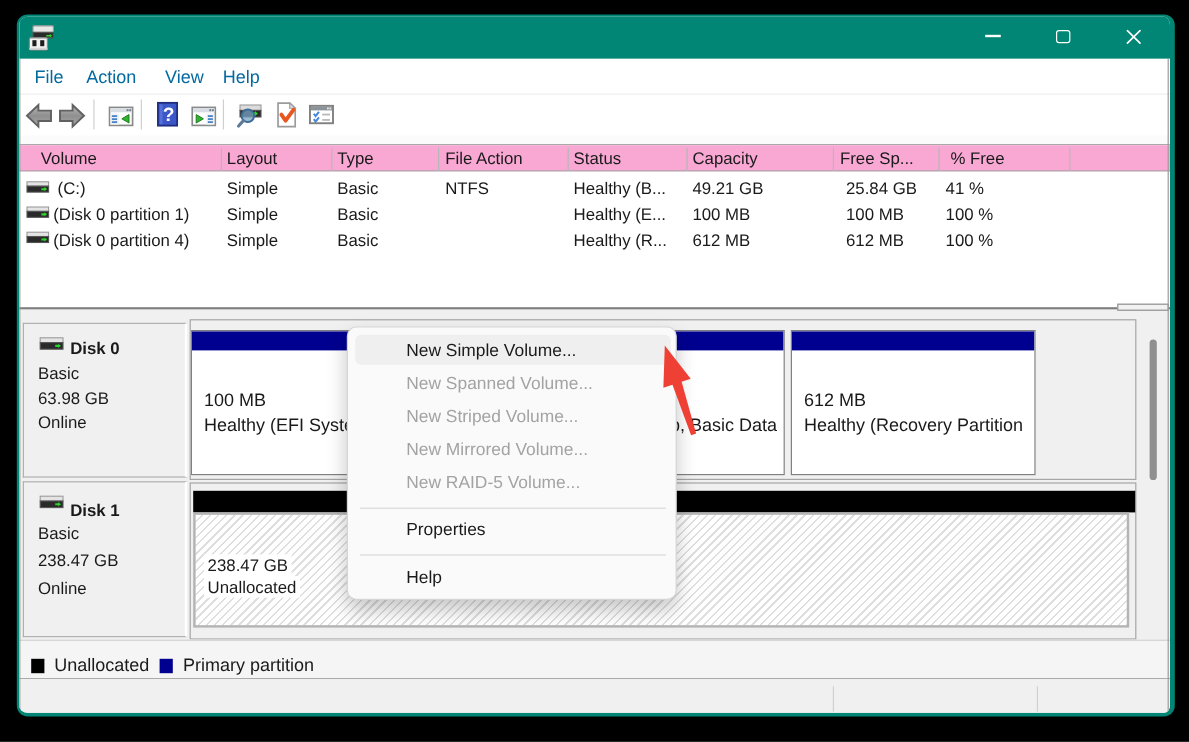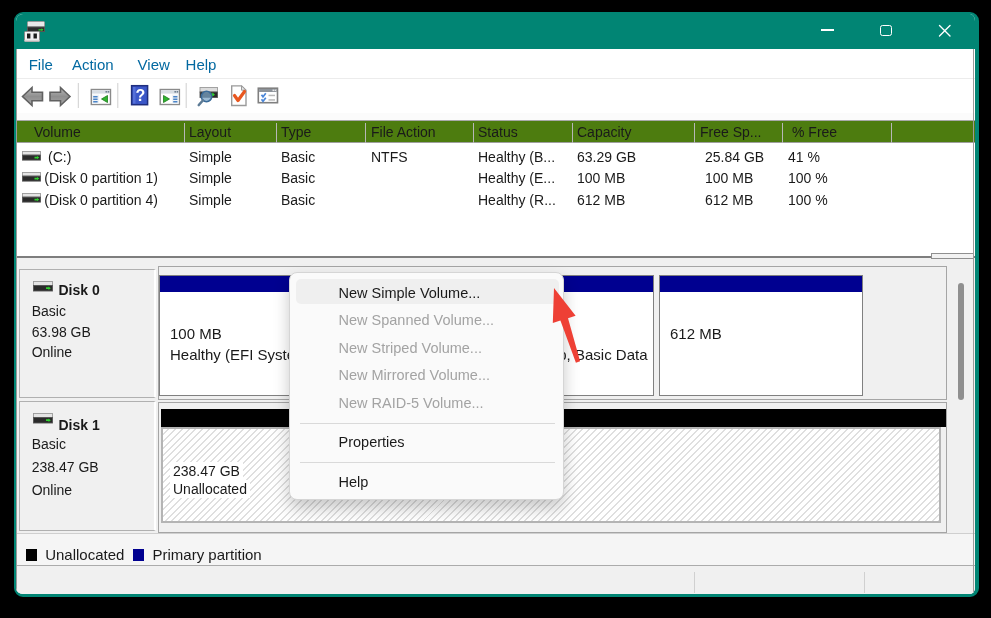--- a/index.html
+++ b/index.html
@@ -6,21 +6,21 @@
 *{box-sizing:border-box;font-family:"Liberation Sans",sans-serif;}
 #win{position:absolute;left:14px;top:12px;width:965px;height:585px;background:#fff;
 border:2px solid #018574;border-right-width:4px;border-bottom-width:3px;border-radius:9px;overflow:hidden;}
 .abs{position:absolute;}
 #titlebar{left:0;top:0;width:100%;height:35px;background:#018574;color:#fff;}
 #title-text{left:37px;top:7.5px;font-size:16px;color:#fff;letter-spacing:0.2px;margin-top:44px;}
 #menubar{left:0;top:35px;width:100%;height:30px;background:#fff;border-bottom:1px solid #ececec;}
 .menu-item{top:6.5px;font-size:15px;color:#0369a1;}
 #toolbar{left:0;top:65px;width:100%;height:34px;background:#fff;}
 #gapstrip{left:0;top:99px;width:100%;height:8px;background:#fbfbfb;border-bottom:1px solid #a9a9a9;}
-#header{left:0;top:107px;width:100%;height:22px;background:#4d7c0f;border-bottom:1px solid #9f9f9f;}
+#header{left:0;top:107px;width:100%;height:22px;background:#f9a8d4;border-bottom:1px solid #9f9f9f;}
 .hsep{top:2px;width:1px;height:20px;background:#b7b7b7;}
 .htext{top:3px;font-size:14px;color:#1a1a1a;}
 .rtext{font-size:14px;color:#1a1a1a;white-space:nowrap;}
 #splitter{left:0;top:242px;width:100%;height:2px;background:#7e7e7e;}
 #bottompane{left:0;top:244px;width:100%;height:275px;background:#f0f0f0;}
 .diskpanel{left:2.5px;width:137px;background:#f0f0f0;border:1px solid #b0b0b0;border-right:2px solid #fff;padding-left:32px;}
 .dp-text{font-size:14px;color:#1a1a1a;}
 .pframe{background:#f0f0f0;border:1px solid #a5a5a5;}
 .pslot{border:1px solid #808080;background:#fff;}
 .pbar{left:0;top:0;width:100%;height:16px;background:#000090;}
@@ -161,21 +161,21 @@
     <svg width="20" height="10" style="left:6px;top:50.1px" viewBox="0 0 20 10">
       <rect x="0.5" y="0.5" width="18" height="3.6" fill="#e4e4e4" stroke="#9a9a9a" stroke-width="0.9"></rect>
       <rect x="0.5" y="4.1" width="18" height="5" fill="#2a2a2a" stroke="#555" stroke-width="0.9"></rect>
       <path d="M12.5 5.8 L15 5.8 L15 4.9 L17.3 6.6 L15 8.3 L15 7.5 L12.5 7.5 Z" fill="#2fd12f"></path>
     </svg>
     <div class="abs rtext" style="left:32px;top:6px">(C:)</div>
     <div class="abs rtext" style="left:173px;top:6px">Simple</div>
     <div class="abs rtext" style="left:265px;top:6px">Basic</div>
     <div class="abs rtext" style="left:355px;top:6px">NTFS</div>
     <div class="abs rtext" style="left:462px;top:6px">Healthy (B...</div>
-    <div class="abs rtext" style="left:561px;top:6px">63.29 GB</div>
+    <div class="abs rtext" style="left:561px;top:6px">49.21 GB</div>
     <div class="abs rtext" style="left:689px;top:6px">25.84 GB</div>
     <div class="abs rtext" style="left:772px;top:6px">41 %</div>
     <div class="abs rtext" style="left:28.3px;top:27.3px">(Disk 0 partition 1)</div>
     <div class="abs rtext" style="left:173px;top:27.3px">Simple</div>
     <div class="abs rtext" style="left:265px;top:27.3px">Basic</div>
     <div class="abs rtext" style="left:462px;top:27.3px">Healthy (E...</div>
     <div class="abs rtext" style="left:561px;top:27.3px">100 MB</div>
     <div class="abs rtext" style="left:689px;top:27.3px">100 MB</div>
     <div class="abs rtext" style="left:772px;top:27.3px">100 %</div>
     <div class="abs rtext" style="left:28.3px;top:48.6px">(Disk 0 partition 4)</div>
@@ -205,20 +205,21 @@
     <div class="abs ptext" style="left:10px;top:49.5px;">100 MB</div>
     <div class="abs ptext" style="left:10px;top:70.5px;">Healthy (EFI Syste</div>
   </div>
   <div class="abs pslot" style="left:277px;top:260.5px;width:361px;height:121.5px;overflow:hidden;">
     <div class="abs pbar"></div>
     <div class="abs ptext" style="right:5.5px;top:70.5px;">Dump, Basic Data</div>
   </div>
   <div class="abs pslot" style="left:642.5px;top:260.5px;width:204.5px;height:121.5px;overflow:hidden;">
     <div class="abs pbar"></div>
     <div class="abs ptext" style="left:10.5px;top:49.5px;">612 MB</div>
+    <div class="abs ptext" style="left:10.5px;top:70.5px;">Healthy (Recovery Partition</div>
   </div>
   <div class="abs" style="left:941.5px;top:269px;width:6px;height:117px;background:#8f8f8f;border-radius:3px;"></div>
   <div class="abs diskpanel" style="top:386.5px;height:130.5px;">
     <svg width="20" height="11" style="left:13.5px;top:11px" viewBox="0 0 20 11">
       <rect x="0.5" y="0.5" width="19" height="4" fill="#e4e4e4" stroke="#9a9a9a" stroke-width="0.9"></rect>
       <rect x="0.5" y="4.5" width="19" height="5.5" fill="#2a2a2a" stroke="#555" stroke-width="0.9"></rect>
       <path d="M13 6.3 L15.5 6.3 L15.5 5.4 L17.8 7.2 L15.5 9 L15.5 8.1 L13 8.1 Z" fill="#2fd12f"></path>
     </svg>
     <div class="abs dp-text" style="left:39px;top:15.5px;font-weight:bold;">Disk 1</div>
     <div class="abs dp-text" style="left:12.2px;top:34.3px;">Basic</div>

